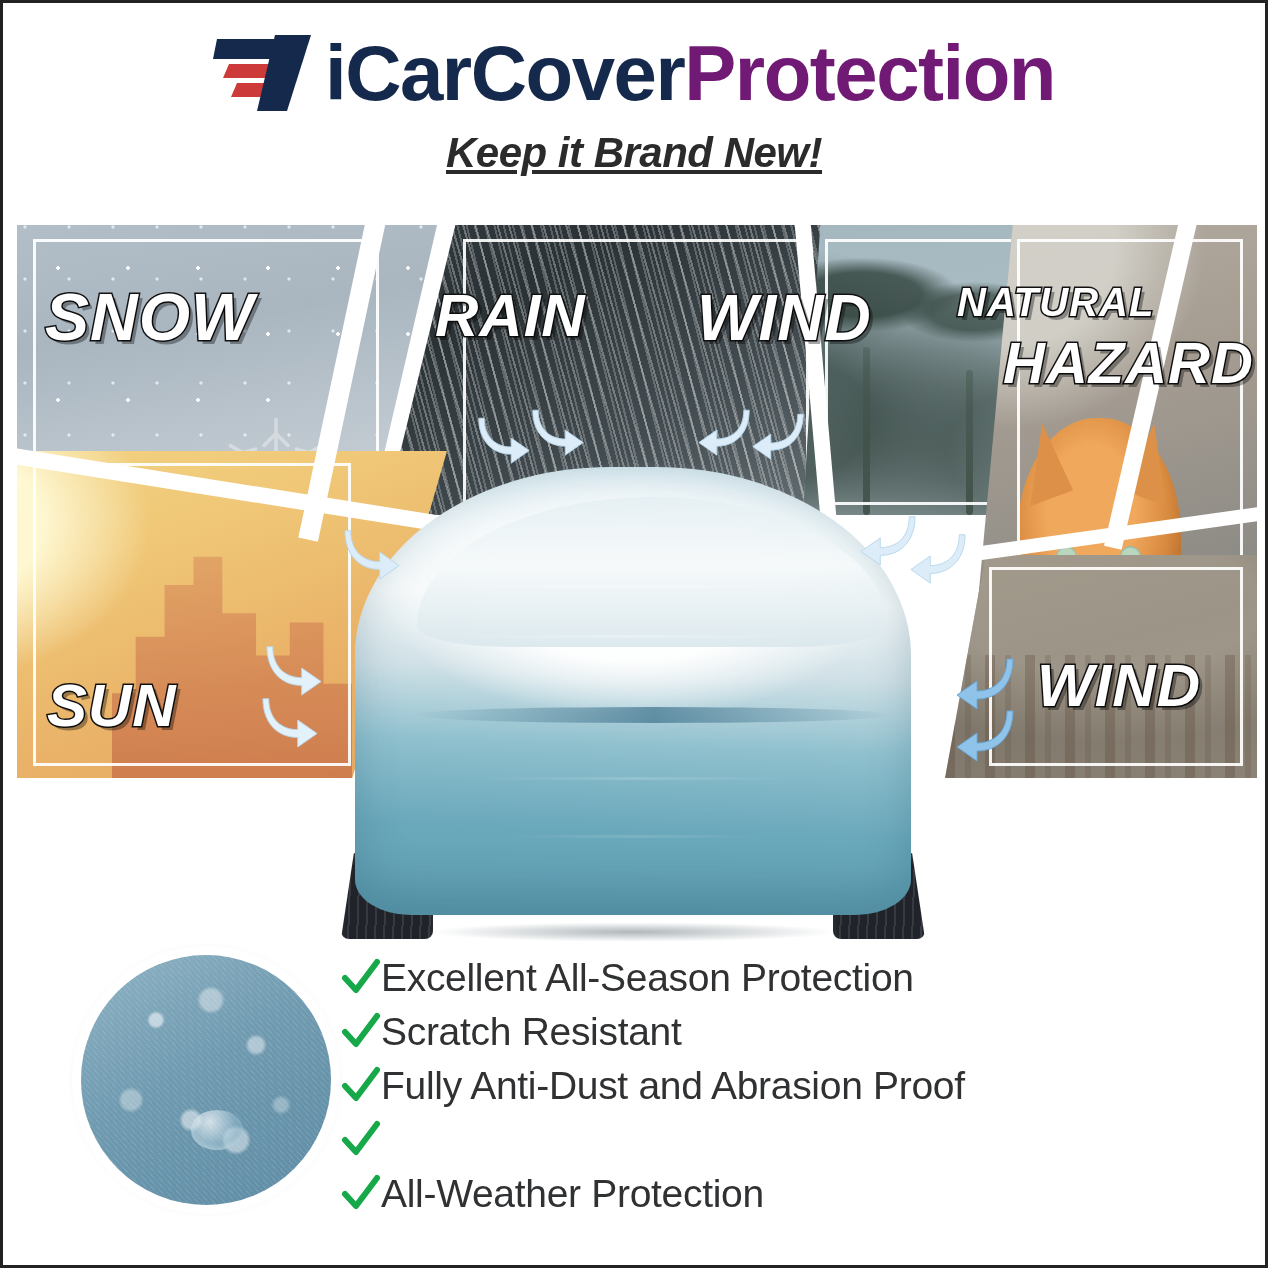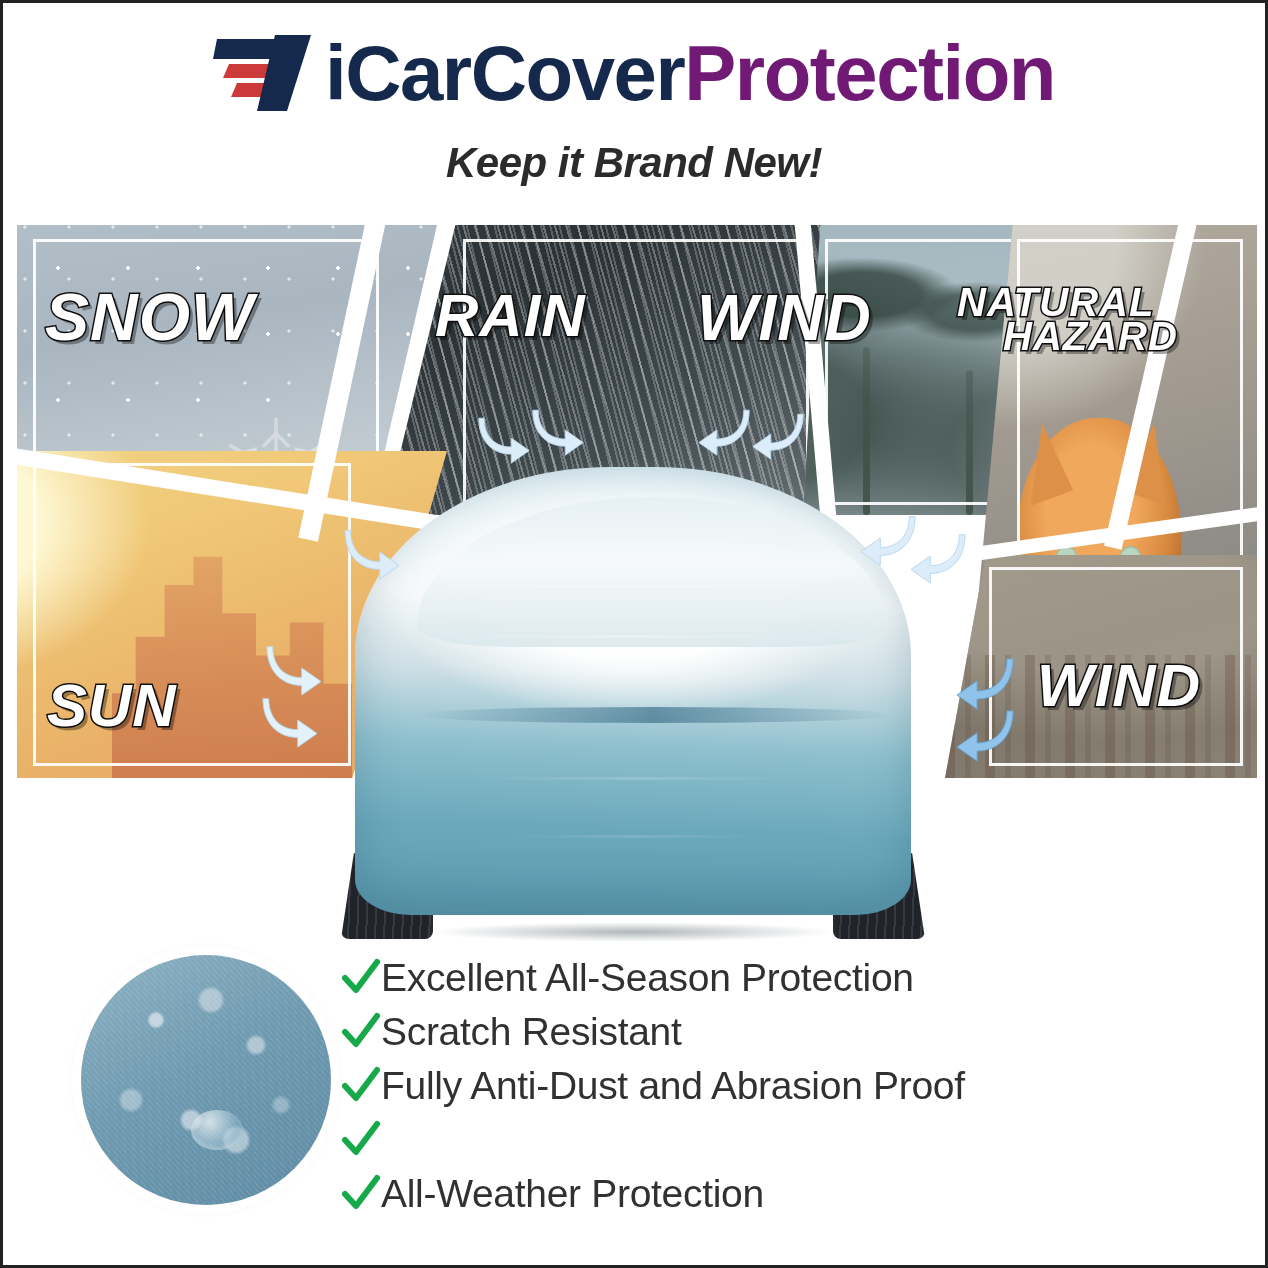--- a/index.html
+++ b/index.html
@@ -8,21 +8,21 @@
   #page{position:relative;width:1268px;height:1268px;box-sizing:border-box;
         border:3px solid #222;background:#fff;overflow:hidden;}
 
   
   .header{position:absolute;left:0;top:22px;width:100%;text-align:center;}
   .brandline{display:flex;align-items:center;justify-content:center;gap:8px;height:96px;}
   .logomark{width:104px;height:80px;flex:none;}
   .brandtext{font-size:78px;font-weight:700;letter-spacing:-1.5px;line-height:1;white-space:nowrap;}
   .brand-a{color:#15294c;}
   .brand-b{color:#701a75;}
-  .tagline{font-size:42px;font-style:italic;font-weight:700;color:#2b2b2b;margin-top:18px;letter-spacing:-.5px;}
+  .tagline{font-size:42px;font-style:italic;font-weight:700;color:#2b2b2b;margin-top:8px;letter-spacing:-.5px;text-decoration:underline;}
 
   
   .collage{position:absolute;left:14px;top:222px;width:1240px;height:553px;overflow:hidden;background:#fff;}
   .panel{position:absolute;overflow:hidden;}
   .panel .pic{position:absolute;left:-40%;top:-20%;width:180%;height:140%;}
   .panel .inner-frame{position:absolute;border:3px solid rgba(255,255,255,.92);}
 
   
   .p-snow{left:0;top:0;width:420px;height:290px;
           clip-path:polygon(0 0,100% 0,84% 100%,0 100%);}
@@ -238,21 +238,21 @@
     <div class="slash" style="left:776px;top:-20px;width:16px;height:340px;transform:rotate(-5deg);"></div>
     <div class="slash" style="left:1168px;top:-30px;width:18px;height:360px;transform:rotate(13deg);"></div>
     <div class="slash" style="left:-10px;top:222px;width:470px;height:16px;transform:rotate(9deg);"></div>
     <div class="slash" style="left:900px;top:330px;width:360px;height:14px;transform:rotate(-8deg);"></div>
     <div class="slash" style="left:895px;top:300px;width:30px;height:300px;transform:rotate(20deg);"></div>
 
     <div class="clabel" style="left:28px;top:60px;font-size:66px;">SNOW</div>
     <div class="clabel" style="left:418px;top:62px;font-size:60px;">RAIN</div>
     <div class="clabel" style="left:680px;top:62px;font-size:64px;">WIND</div>
     <div class="clabel" style="left:940px;top:58px;font-size:40px;">NATURAL</div>
-    <div class="clabel" style="left:986px;top:92px;font-size:40px;">HAZARD</div>
+    <div class="clabel" style="left:986px;top:110px;font-size:58px;">HAZARD</div>
     <div class="clabel" style="left:30px;top:452px;font-size:60px;">SUN</div>
     <div class="clabel" style="left:1020px;top:432px;font-size:60px;">WIND</div>
   </div>
 
   <div class="car">
     <div class="car-glow"></div>
     <div class="shadow"></div>
     <div class="tire l">
         <div class="tread"></div>
       </div>

